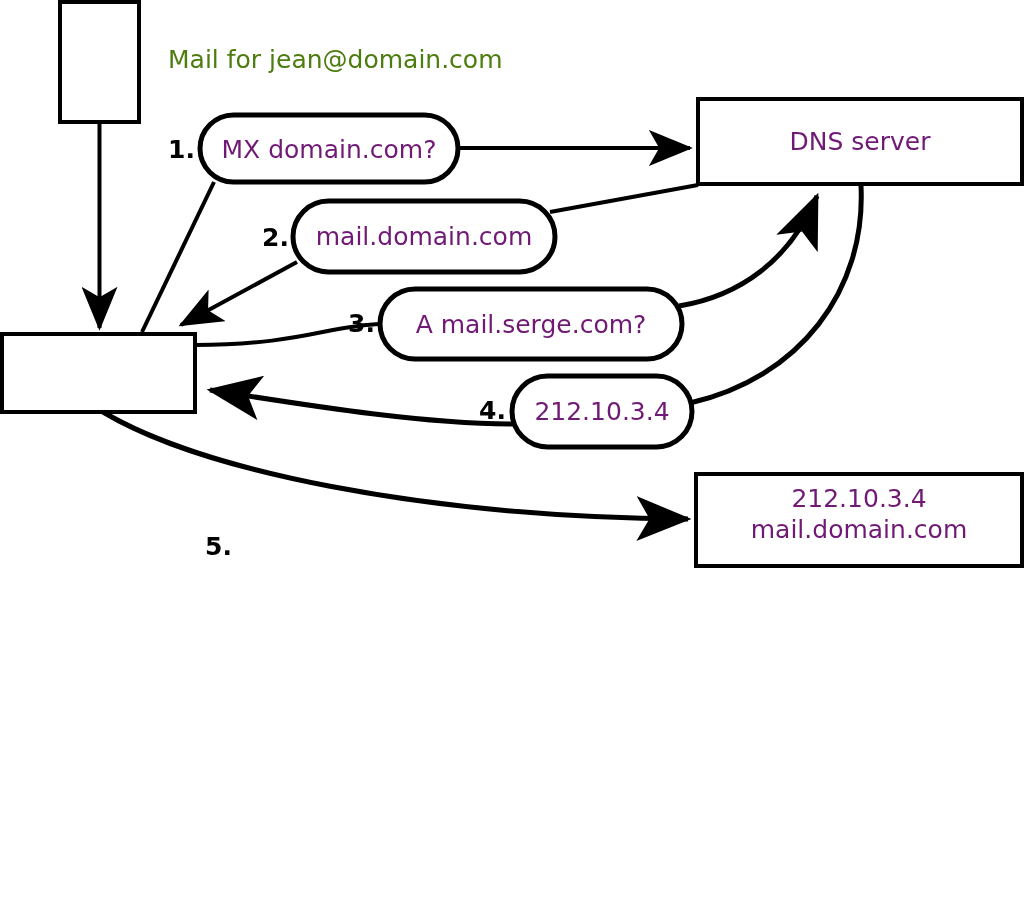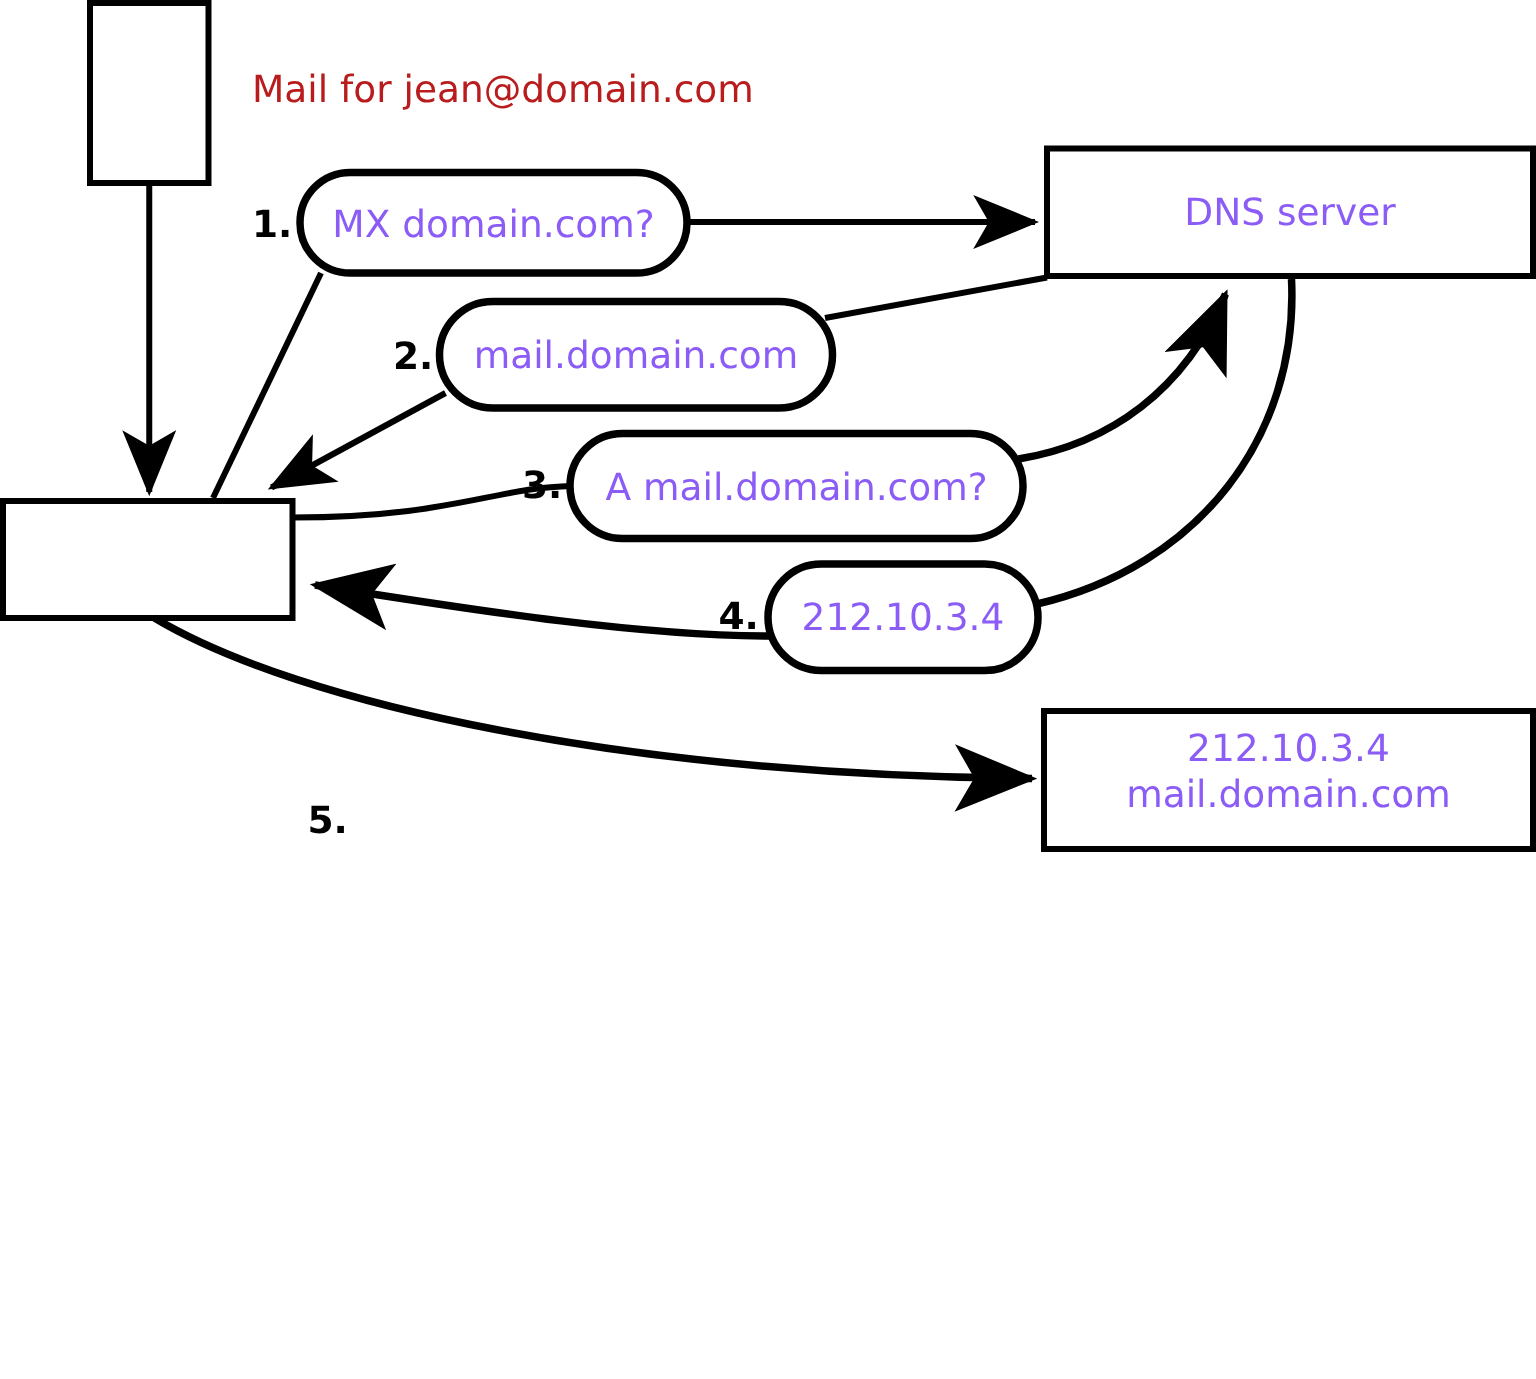--- a/index.html
+++ b/index.html
@@ -24,29 +24,29 @@
     left: 0;
     top: 0;
     width: 1024px;
     height: 919px;
   }
   .node-text {
     position: absolute;
     text-align: center;
     font-size: 25px;
     line-height: 31px;
-    color: #8b5cf6;
+    color: #701a75;
     white-space: pre;
     pointer-events: none;
   }
   .free-text {
     position: absolute;
     font-size: 25px;
     line-height: 31px;
-    color: #b91c1c;
+    color: #4d7c0f;
     white-space: pre;
   }
   .step-num {
     position: absolute;
     font-size: 25px;
     font-weight: bold;
     color: #000000;
     white-space: pre;
   }
   .smtp-block {
@@ -116,21 +116,21 @@
   <div class="node-text" style="left:696px; top:514px; width:326px;">mail.domain.com</div>
 
   <div class="step-num" style="left:168px; top:135px;">1.</div>
   <div class="step-num" style="left:262px; top:223px;">2.</div>
   <div class="step-num" style="left:348px; top:309px;">3.</div>
   <div class="step-num" style="left:479px; top:396px;">4.</div>
   <div class="step-num" style="left:205px; top:532px;">5.</div>
 
   <div class="node-text" style="left:200px; top:134px; width:258px;">MX domain.com?</div>
   <div class="node-text" style="left:293px; top:221px; width:262px;">mail.domain.com</div>
-  <div class="node-text" style="left:380px; top:309px; width:302px;">A mail.domain.com?</div>
+  <div class="node-text" style="left:380px; top:309px; width:302px;">A mail.serge.com?</div>
   <div class="node-text" style="left:512px; top:396px; width:180px;">212.10.3.4</div>
 
 
   <div class="smtp-block" style="left:248px; top:596px;">
     
     
     
     
     
     

